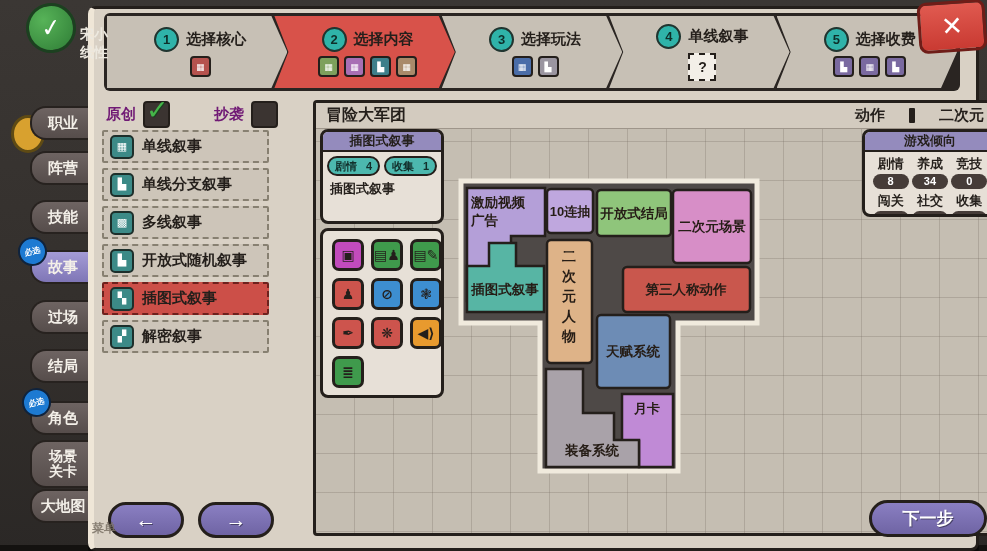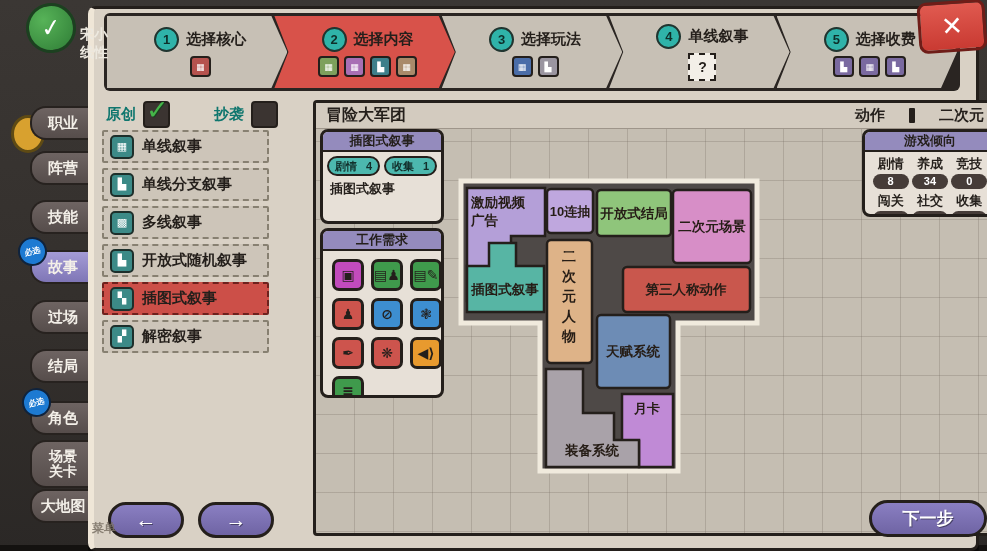--- a/index.html
+++ b/index.html
@@ -52,21 +52,21 @@
     color:#0e2f2a;font-weight:700;font-size:13px;display:flex;align-items:center;justify-content:center;}
   .step-label{font-size:15px;font-weight:700;color:#241f1b;}
   .step-icons{display:flex;gap:5px;}
   .mini-icon{width:21px;height:21px;border-radius:4px;border:2px solid #241f1b;color:#fff;
     font-size:9px;display:flex;align-items:center;justify-content:center;box-sizing:border-box;}
   .unknown-box{width:24px;height:24px;background:#f3efe8;border:2px dashed #241f1b;color:#241f1b;
     font-weight:700;font-size:14px;display:flex;align-items:center;justify-content:center;}
 
   
   .check-row{position:absolute;left:12px;top:92px;width:172px;display:flex;align-items:center;gap:7px;}
-  .check-label{font-size:15px;font-weight:700;color:#0f766e;}
+  .check-label{font-size:15px;font-weight:700;color:#701a75;}
   .checkbox{width:23px;height:23px;background:#3b3431;border:2px solid #241f1b;border-radius:4px;
     position:relative;cursor:pointer;flex:none;}
   .checkbox .tick{position:absolute;left:1px;top:-9px;color:#45b649;font-size:27px;font-weight:700;
     text-shadow:1px 1px 0 #1c4020;}
   .spacer{flex:1;}
 
   
   .story-list{position:absolute;left:8px;top:121px;width:167px;}
   .story-item{display:flex;align-items:center;gap:8px;padding-left:6px;height:33px;cursor:pointer;
     background:#cdc5b9;border:2px dashed #878071;border-radius:2px;margin-bottom:5px;box-sizing:border-box;}
@@ -263,21 +263,20 @@
             </div>
             <div class="stat-pill">
               <span>收集</span>
               <span>1</span>
             </div>
           </div>
         <div class="module-desc">插图式叙事</div>
       </div>
 
       <div class="info-box work-box">
-        <div class="info-box-header">工作需求</div>
         <div class="work-grid" id="work-grid">
             <div class="work-icon" style="background: rgb(194, 75, 189);">▣</div>
             <div class="work-icon" style="background: rgb(63, 154, 76);">▤♟</div>
             <div class="work-icon" style="background: rgb(63, 154, 76);">▤✎</div>
             <div class="work-icon" style="background: rgb(205, 84, 77);">♟</div>
             <div class="work-icon" style="background: rgb(61, 142, 208);">⊘</div>
             <div class="work-icon" style="background: rgb(61, 142, 208);">❃</div>
             <div class="work-icon" style="background: rgb(205, 84, 77);">✒</div>
             <div class="work-icon" style="background: rgb(205, 84, 77);">❋</div>
             <div class="work-icon" style="background: rgb(232, 154, 46);">◀⟩</div>

